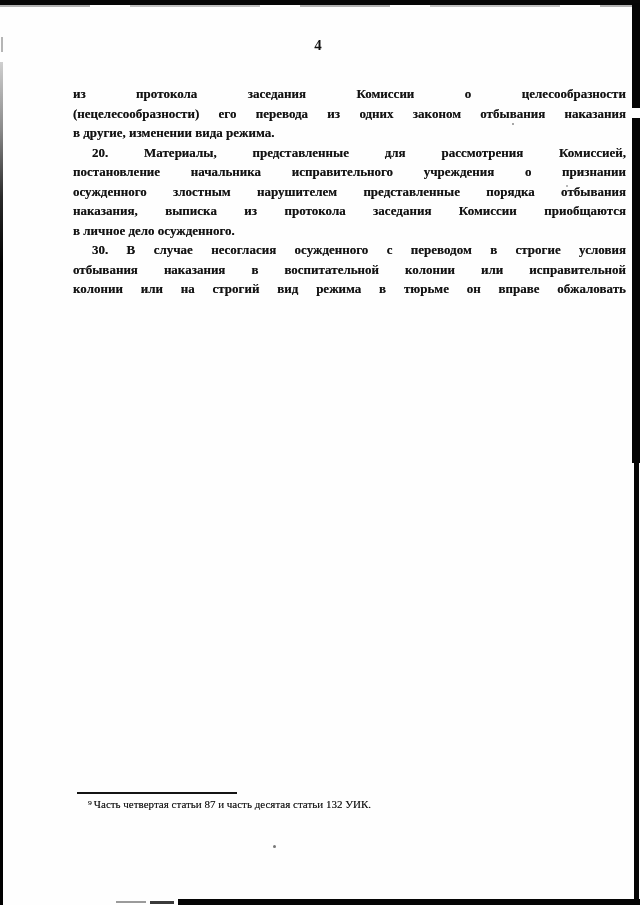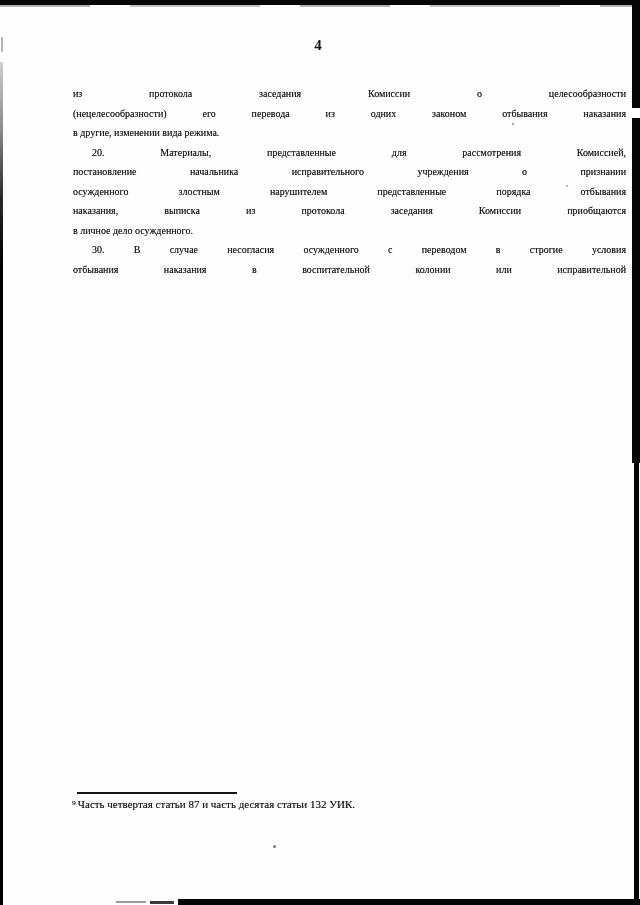--- a/index.html
+++ b/index.html
@@ -67,34 +67,35 @@
   .speck-3 { left: 566px; top: 185px; width: 2px; height: 2px; background: #9f9f9f; }
 
   
   .page-number {
     position: absolute; top: 37px; left: 0; width: 636px;
     text-align: center;
     font-size: 15px; font-weight: bold; color: #121212;
   }
   .body-text {
     position: absolute; left: 73px; top: 84px; width: 553px;
-    font-size: 10px; line-height: 19.5px; color: #131313;
+    font-size: 13px; line-height: 19.5px; color: #131313;
     text-shadow: 0 0 0.5px rgba(0,0,0,0.55);
+    font-weight: bold;
   }
   .line { text-align: justify; text-align-last: justify; }
   .line.last { text-align: justify; text-align-last: left; }
   .line.indent { text-indent: 19px; }
 
   .footnote-rule {
     position: absolute; left: 77px; top: 792px;
     width: 160px; height: 0;
     border-top: 2px solid #141414;
   }
   .footnote {
-    position: absolute; left: 72px; top: 797px; width: 470px;
+    position: absolute; left: 88px; top: 797px; width: 470px;
     font-size: 11px; line-height: 14px; color: #131313;
     text-shadow: 0 0 0.4px rgba(0,0,0,0.5);
   }
   .fn-marker { margin-right: 2px; }
 </style>
 </head>
 <body>
 
 <div class="page">
 
@@ -126,20 +127,21 @@
       <div class="line indent">20. Материалы, представленные для рассмотрения Комиссией,</div>
       <div class="line">постановление начальника исправительного учреждения о признании</div>
       <div class="line">осужденного злостным нарушителем представленные порядка отбывания</div>
       <div class="line">наказания, выписка из протокола заседания Комиссии приобщаются</div>
       <div class="line last">в личное дело осужденного.</div>
     </div>
 
     <div>
       <div class="line indent">30. В случае несогласия осужденного с переводом в строгие условия</div>
       <div class="line">отбывания наказания в воспитательной колонии или исправительной</div>
+      <div class="line">колонии или на строгий вид режима в тюрьме он вправе обжаловать</div>
     </div>
 
   </div>
 
   <div class="footnote-rule"></div>
   <div class="footnote">
     <span class="fn-marker">⁹</span><span>Часть четвертая статьи 87 и часть десятая статьи 132 УИК.</span>
   </div>
 
 </div>

